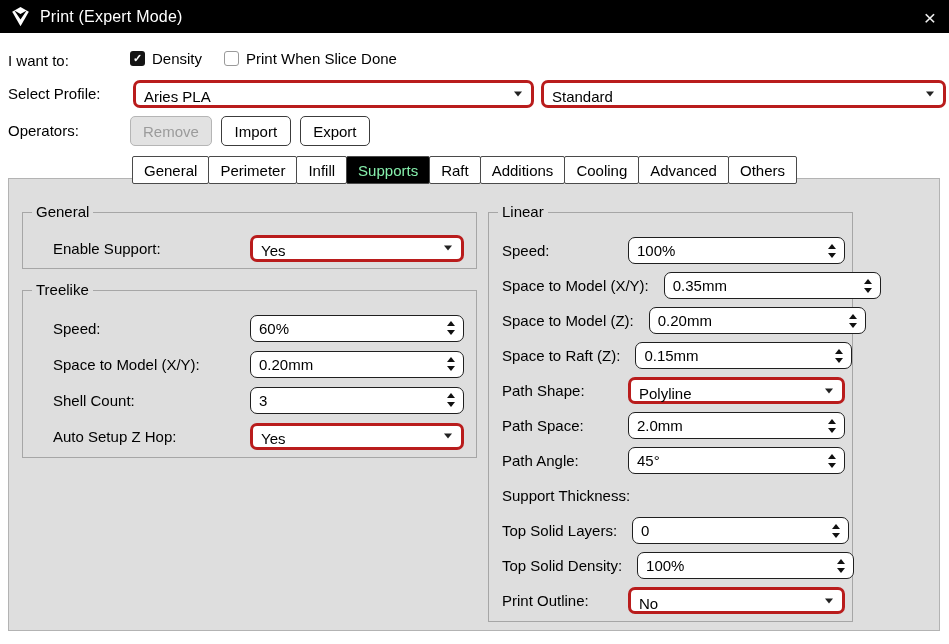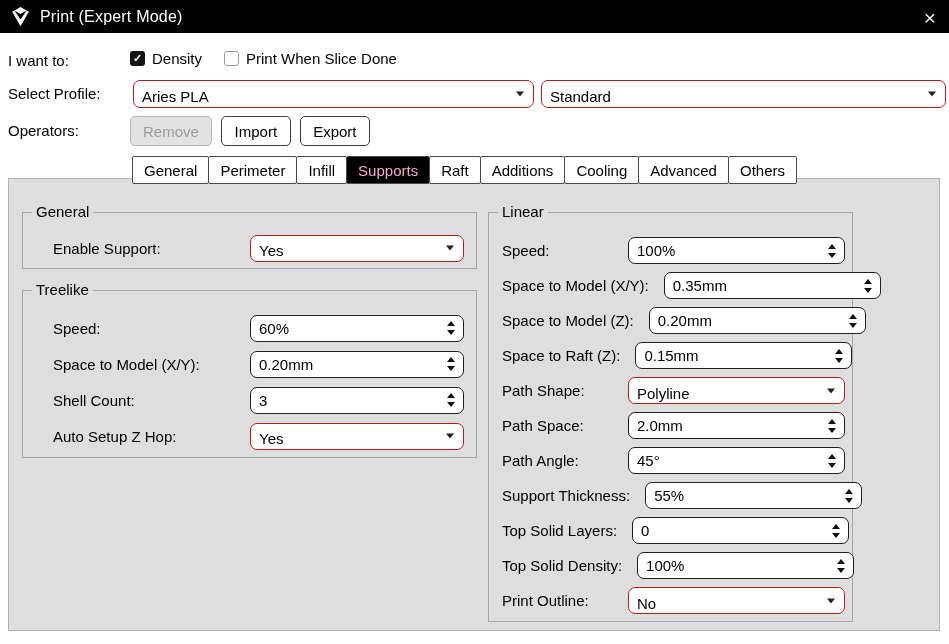--- a/index.html
+++ b/index.html
@@ -22,41 +22,41 @@
   #operators-label{top:122px;}
   .want-options{position:absolute;left:130px;top:50px;display:flex;align-items:center;gap:22px;}
   .want-option{display:flex;align-items:center;}
   .cb{width:15px;height:15px;border-radius:3px;display:inline-flex;align-items:center;
     justify-content:center;margin-right:7px;box-sizing:border-box;}
   .cb.checked{background:#141414;}
   .cb.unchecked{background:#fff;border:1px solid #9a9a9a;}
   .checkglyph{color:#fff;font-size:11px;font-weight:bold;line-height:1;}
   .want-option .optlabel{font-size:15px;}
   
-  .combo{position:relative;background:#fff;border:1px solid #b91c1c;border-radius:7px;
+  .combo{position:relative;background:#fff;border:3px solid #b91c1c;border-radius:7px;
     box-sizing:border-box;display:flex;align-items:center;padding:5px 24px 0 8px;height:28px;}
   .combo .val{font-size:15px;white-space:nowrap;overflow:hidden;}
   .arrow-down{position:absolute;right:9px;top:50%;transform:translateY(-50%);
     width:0;height:0;border-left:4px solid transparent;border-right:4px solid transparent;
     border-top:5px solid #222;}
   #profile-combo{position:absolute;left:133px;top:80px;width:401px;}
   #quality-combo{position:absolute;left:541px;top:80px;width:405px;text-align:right;}
   
   .op-buttons{position:absolute;left:130px;top:116px;display:flex;gap:9px;}
   .btn{height:30px;min-width:70px;padding:0 12px;background:#fff;border:1px solid #3c3c3c;
     border-radius:5px;font-size:15px;font-family:inherit;color:#000;display:flex;
     align-items:center;justify-content:center;box-sizing:border-box;}
   .btn.disabled{background:#e2e2e2;border-color:#b5b5b5;color:#9b9b9b;}
   
   .tabs{position:absolute;left:132px;top:156px;height:28px;display:flex;z-index:4;}
   .tab{height:28px;box-sizing:border-box;border:1px solid #4a4a4a;margin-left:-1px;
     background:#fff;color:#000;font-size:15px;display:flex;align-items:center;
     padding:0 11px;border-radius:2px;}
   .tab:first-child{margin-left:0;}
-  .tab.active{background:#000;color:#f9a8d4;}
+  .tab.active{background:#000;color:#86efac;}
   
   .panel{position:absolute;left:8px;top:178px;width:932px;height:453px;background:#dedede;
     border:1px solid #b3b3b3;box-sizing:border-box;z-index:1;}
   .group{position:absolute;border:1px solid #a6a6a6;box-sizing:border-box;}
   .group-title{position:absolute;top:-10px;left:9px;background:#dedede;padding:0 4px;font-size:15px;}
   .rows{position:absolute;left:30px;right:12px;top:0;}
   .group.right .rows{left:13px;right:7px;}
   .row{display:flex;align-items:center;}
   .row.h36{height:36px;}
   .row.h35{height:35px;}
@@ -258,27 +258,20 @@
           <div class="control spin">
             <span class="val">45°</span>
             <span class="spin-arrows">
               <span class="tri-up"></span>
               <span class="tri-down"></span>
             </span>
           </div>
         </div>
         <div class="row h35">
           <span class="row-label">Support Thickness:</span>
-          <div class="control spin">
-            <span class="val">55%</span>
-            <span class="spin-arrows">
-              <span class="tri-up"></span>
-              <span class="tri-down"></span>
-            </span>
-          </div>
         </div>
         <div class="row h35">
           <span class="row-label">Top Solid Layers:</span>
           <div class="control spin">
             <span class="val">0</span>
             <span class="spin-arrows">
               <span class="tri-up"></span>
               <span class="tri-down"></span>
             </span>
           </div>

